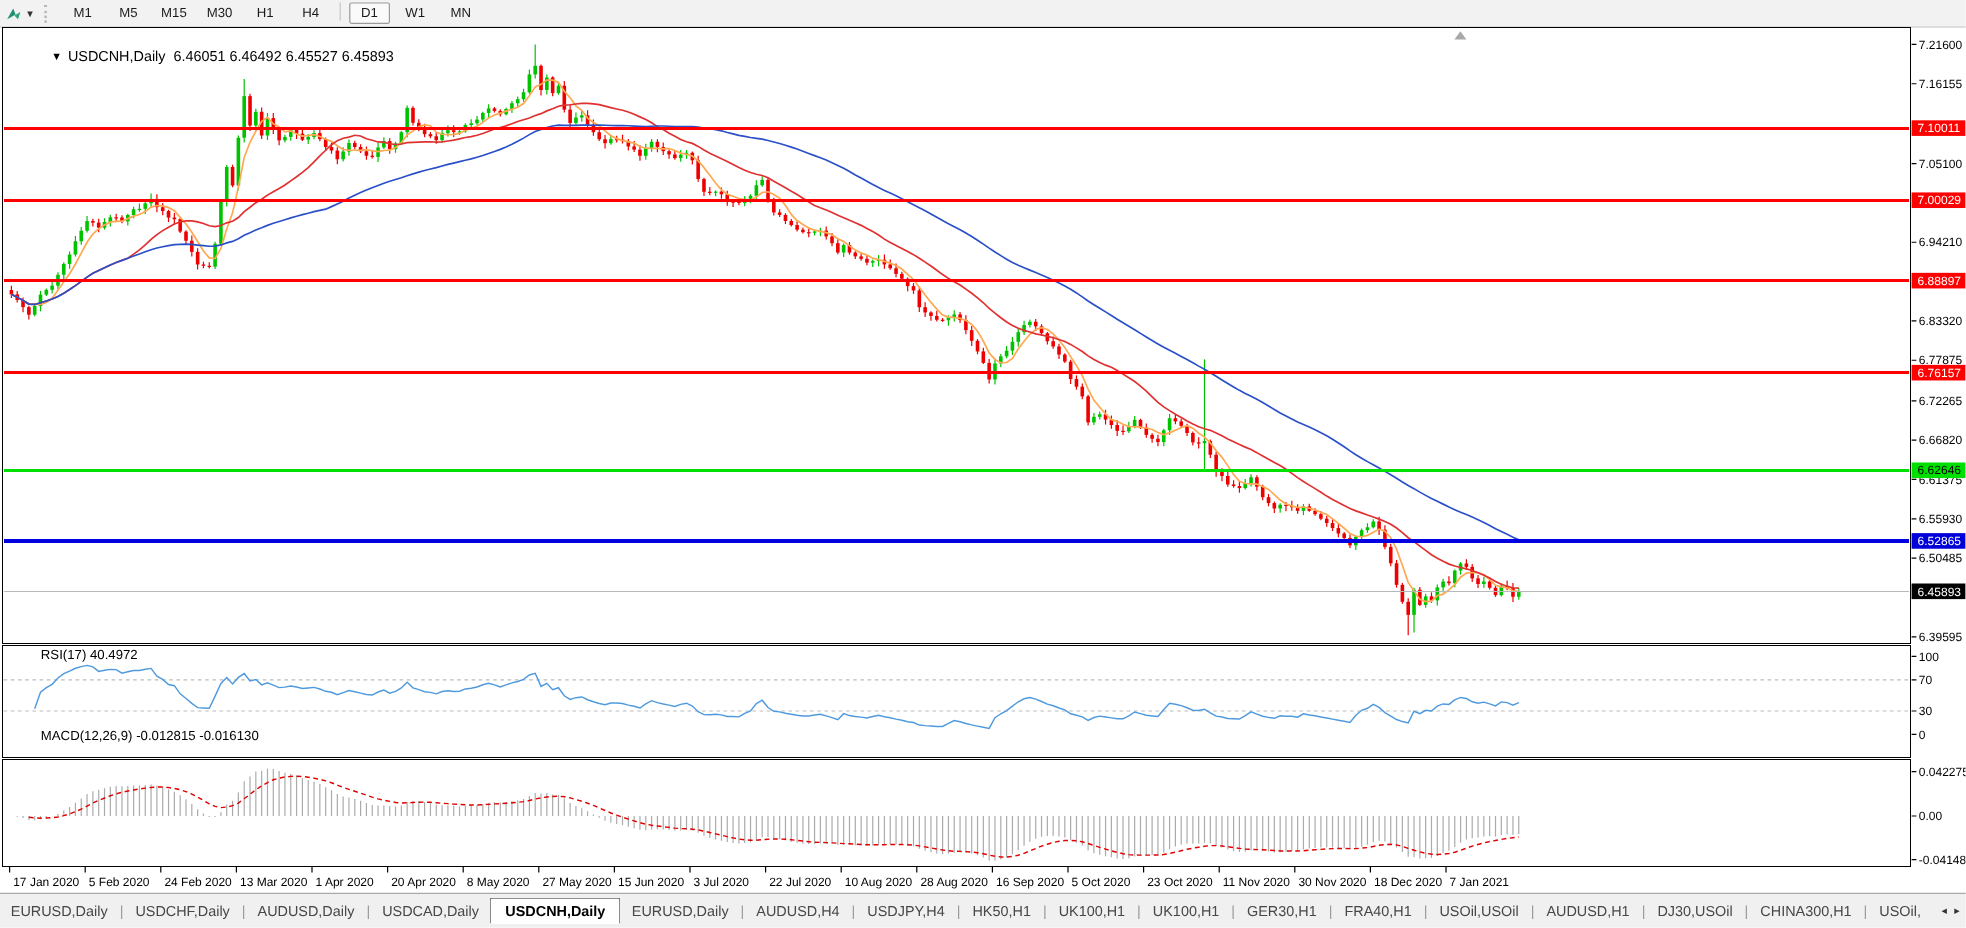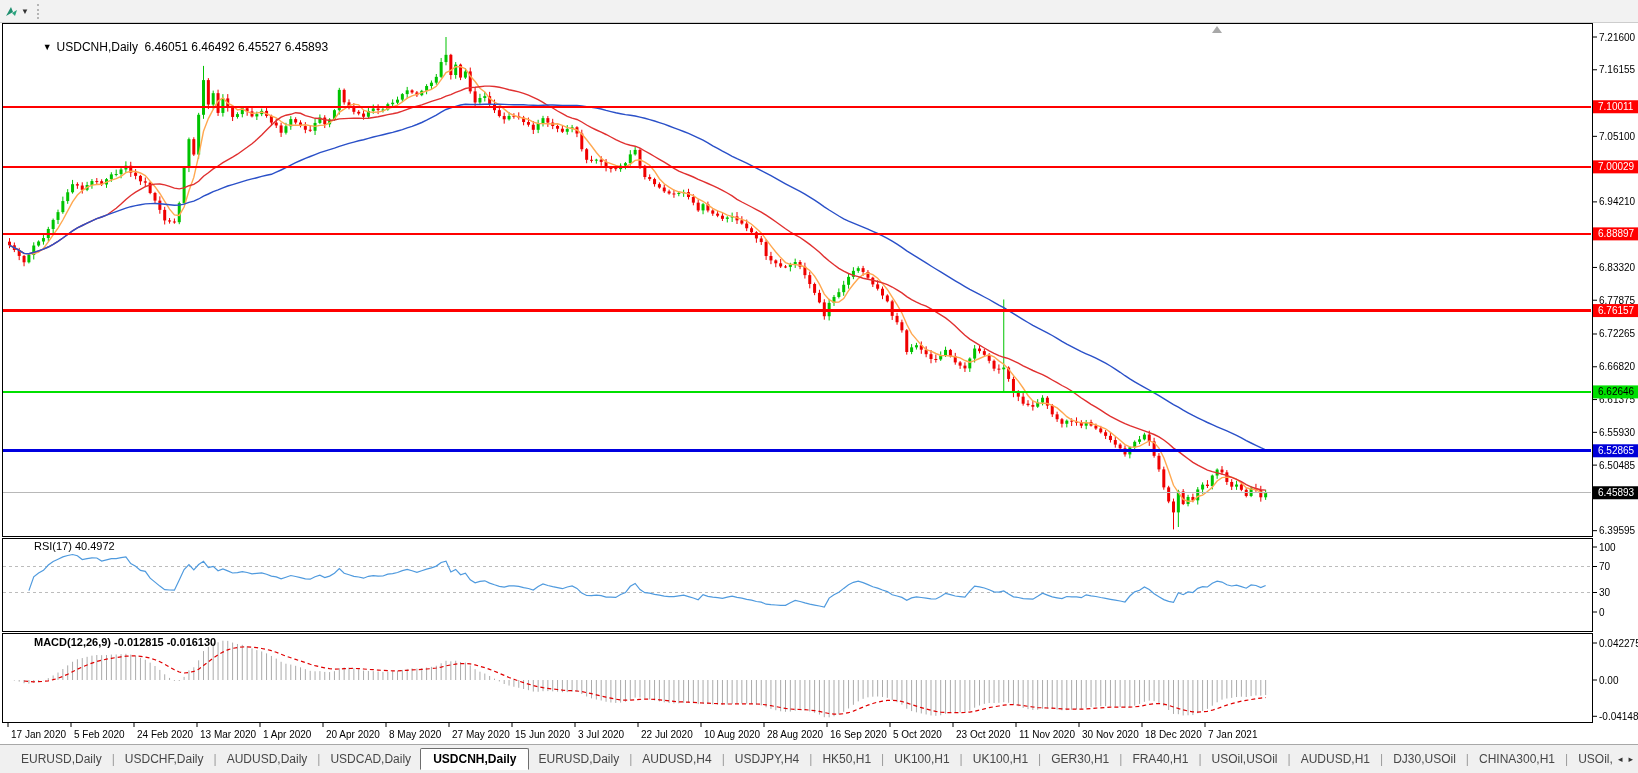--- a/index.html
+++ b/index.html
@@ -13,46 +13,58 @@
   .grip{width:4px;height:15px;border-left:2px dotted #b5b5b5;margin:0 7px 0 4px;}
   .vsep{width:1px;height:15px;background:#c6c6c6;margin:0 5px;}
   .tf-btn{min-width:24px;text-align:center;padding:2px 4px;margin:0 2px;border:1px solid transparent;}
   .tf-btn.active{background:#fafafa;border:1px solid #9a9a9a;border-radius:2px;}
   
   #stage{position:absolute;top:22px;left:0;text-decoration:underline;}
   .overlay-label{position:absolute;font-size:12px;color:#000;white-space:pre;z-index:5;margin-left:28px;}
   #chart-title{left:8px;top:26px;}
   #chart-title .tri{font-size:9px;vertical-align:1px;margin-right:5px;}
   #rsi-label{left:6px;top:540px;font-size:11px;}
-  #macd-label{left:6px;top:636px;font-size:11px;font-weight:bold;}
+  #macd-label{left:6px;top:608px;font-size:11px;}
   
   .tabbar{position:absolute;left:0;bottom:0;width:1638px;height:28px;background:#f0f0f0;
           border-top:1px solid #a8a8a8;display:flex;align-items:center;font-size:12px;color:#474747;
           overflow:hidden;}
-  .tabstrip{display:flex;align-items:center;padding-left:12px;white-space:nowrap;}
+  .tabstrip{display:flex;align-items:center;padding-left:0;white-space:nowrap;}
   .tab{padding:3px 9px;}
   .tab.active{background:#fff;border:1px solid #6e6e6e;border-bottom-color:#fff;border-radius:2px 2px 0 0;
               color:#000;font-weight:bold;padding:3px 12px;}
   .tabsep{color:#9a9a9a;padding:0 1px;}
   .tab-scroll{position:absolute;right:2px;top:0;height:28px;display:flex;align-items:center;
               background:#f0f0f0;padding:0 3px;gap:6px;color:#333;font-size:9px;}
   svg text{font-family:"Liberation Sans",sans-serif;}
 </style>
 </head>
 <body>
 
 <div class="toolbar">
   <span class="tool-icon">
     <svg width="14" height="14" viewBox="0 0 14 14">
       <path d="M2 12 L7 3 L9 8 Z" fill="#1f8f6f"></path>
       <path d="M8 9 L13 6 L11 12 Z" fill="#2aa37e"></path>
     </svg>
   </span>
   <span class="caret">▼</span>
   <span class="grip"></span>
+  <span id="tf-buttons" style="display: flex;">
+      <span class="tf-btn">M1</span>
+      <span class="tf-btn">M5</span>
+      <span class="tf-btn">M15</span>
+      <span class="tf-btn">M30</span>
+      <span class="tf-btn">H1</span>
+      <span class="tf-btn">H4</span>
+      <span class="vsep"></span>
+      <span class="tf-btn active">D1</span>
+      <span class="tf-btn">W1</span>
+      <span class="tf-btn">MN</span>
+    </span>
 </div>
 
 <div id="stage">
   <svg id="chart-svg" width="1638" height="722">
       <rect x="2" y="1" width="1590" height="513" fill="#fff" stroke="#000" shape-rendering="crispEdges"></rect>
       <rect x="2" y="516" width="1590" height="93" fill="#fff" stroke="#000" shape-rendering="crispEdges"></rect>
       <rect x="2" y="611" width="1590" height="89" fill="#fff" stroke="#000" shape-rendering="crispEdges"></rect>
       <polygon points="1212,11 1222,11 1217,4" fill="#a8a8a8"></polygon>
       <line x1="9.5" y1="216.10381361499404" x2="9.5" y2="226.2335952011401" stroke="#ef0000" stroke-width="1"></line>
       <rect x="8" y="219.67999999999992" width="3" height="3.612000000000137" fill="#ef0000"></rect>

